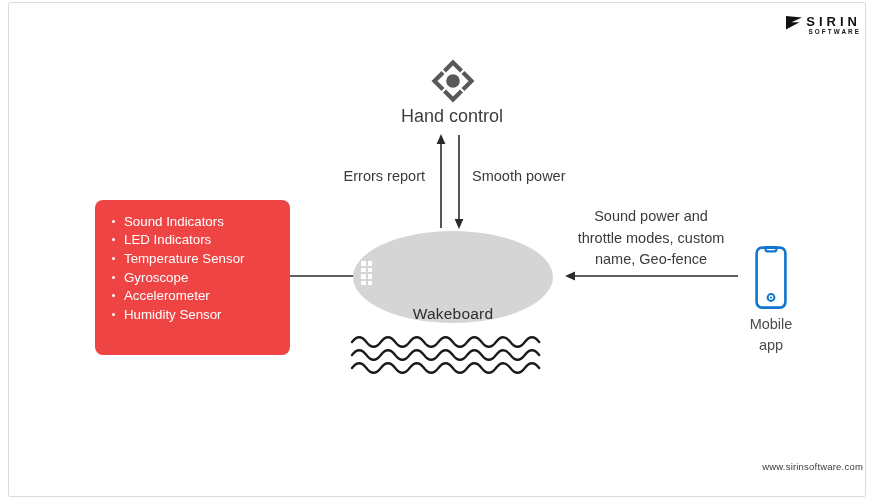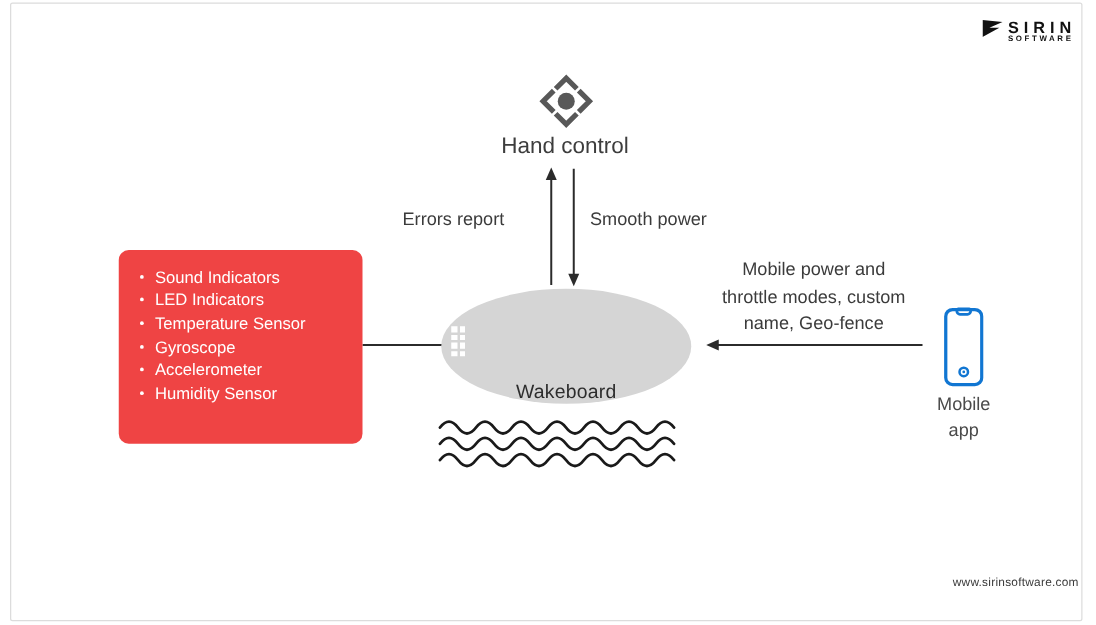--- a/index.html
+++ b/index.html
@@ -4,30 +4,30 @@
 <style>
   html,body{margin:0;padding:0;background:#fff;}
   #canvas{
     position:relative;width:877px;height:500px;background:#fff;overflow:hidden;
     font-family:"Liberation Sans", sans-serif;color:#3b3b3b;
   }
   .frame{position:absolute;left:8px;top:2px;width:856px;height:493px;border:1px solid #dcdcdc;border-radius:2px;}
 
   
   .logo{position:absolute;top:15px;right:16px;display:flex;align-items:flex-start;gap:3px;}
-  .logo-txt{display:flex;flex-direction:column;line-height:1;}
+  .logo-txt{display:flex;flex-direction:column;line-height:1;text-align:right;}
   .logo-name{font-size:13px;font-weight:bold;letter-spacing:4px;color:#111;}
   .logo-sub{font-size:6.3px;font-weight:bold;letter-spacing:2.1px;color:#111;margin-top:1px;}
 
   
   .hand-icon{position:absolute;left:430px;top:58px;}
   .hand-label{position:absolute;left:377px;top:106px;width:150px;text-align:center;font-size:18px;color:#3d3d3d;}
 
   
-  .errors-label{position:absolute;left:322px;top:168px;width:103px;text-align:left;font-size:14.5px;}
+  .errors-label{position:absolute;left:322px;top:168px;width:103px;text-align:right;font-size:14.5px;}
   .power-label{position:absolute;left:472px;top:168px;font-size:14.5px;}
 
   
   .ellipse{position:absolute;left:353px;top:231px;width:200px;height:92px;border-radius:50%;
     background:#d5d5d5;display:flex;align-items:flex-end;justify-content:center;}
   .ellipse-label{font-size:15.5px;color:#2d2d2d;letter-spacing:.2px;}
   .grid-icon{position:absolute;left:361px;top:261px;display:grid;
     grid-template-columns:repeat(2,4.5px);grid-auto-rows:4.5px;gap:2px;}
   .grid-icon span{background:#fff;display:block;}
 
@@ -141,21 +141,21 @@
         <span class="feat-dot"></span>
         <span>Accelerometer</span>
       </div>
     <div class="feat-row">
         <span class="feat-dot"></span>
         <span>Humidity Sensor</span>
       </div>
   </div>
 
   <div class="setup-label">
-    <div>Mobile power and</div>
+    <div>Sound power and</div>
     <div>throttle modes, custom</div>
     <div>name, Geo-fence</div>
   </div>
 
   <svg class="phone" width="32" height="64" viewBox="0 0 32 64">
     <rect x="1.6" y="1.6" width="28.8" height="60" rx="5.5" fill="#fff" stroke="#1176d2" stroke-width="2.6"></rect>
     <rect x="10.5" y="0.4" width="11" height="5" rx="2.5" fill="none" stroke="#1176d2" stroke-width="2.2"></rect>
     <circle cx="16" cy="51.5" r="3.4" fill="#fff" stroke="#1176d2" stroke-width="2"></circle>
     <circle cx="16" cy="51.5" r="1.1" fill="#1176d2"></circle>
   </svg>

